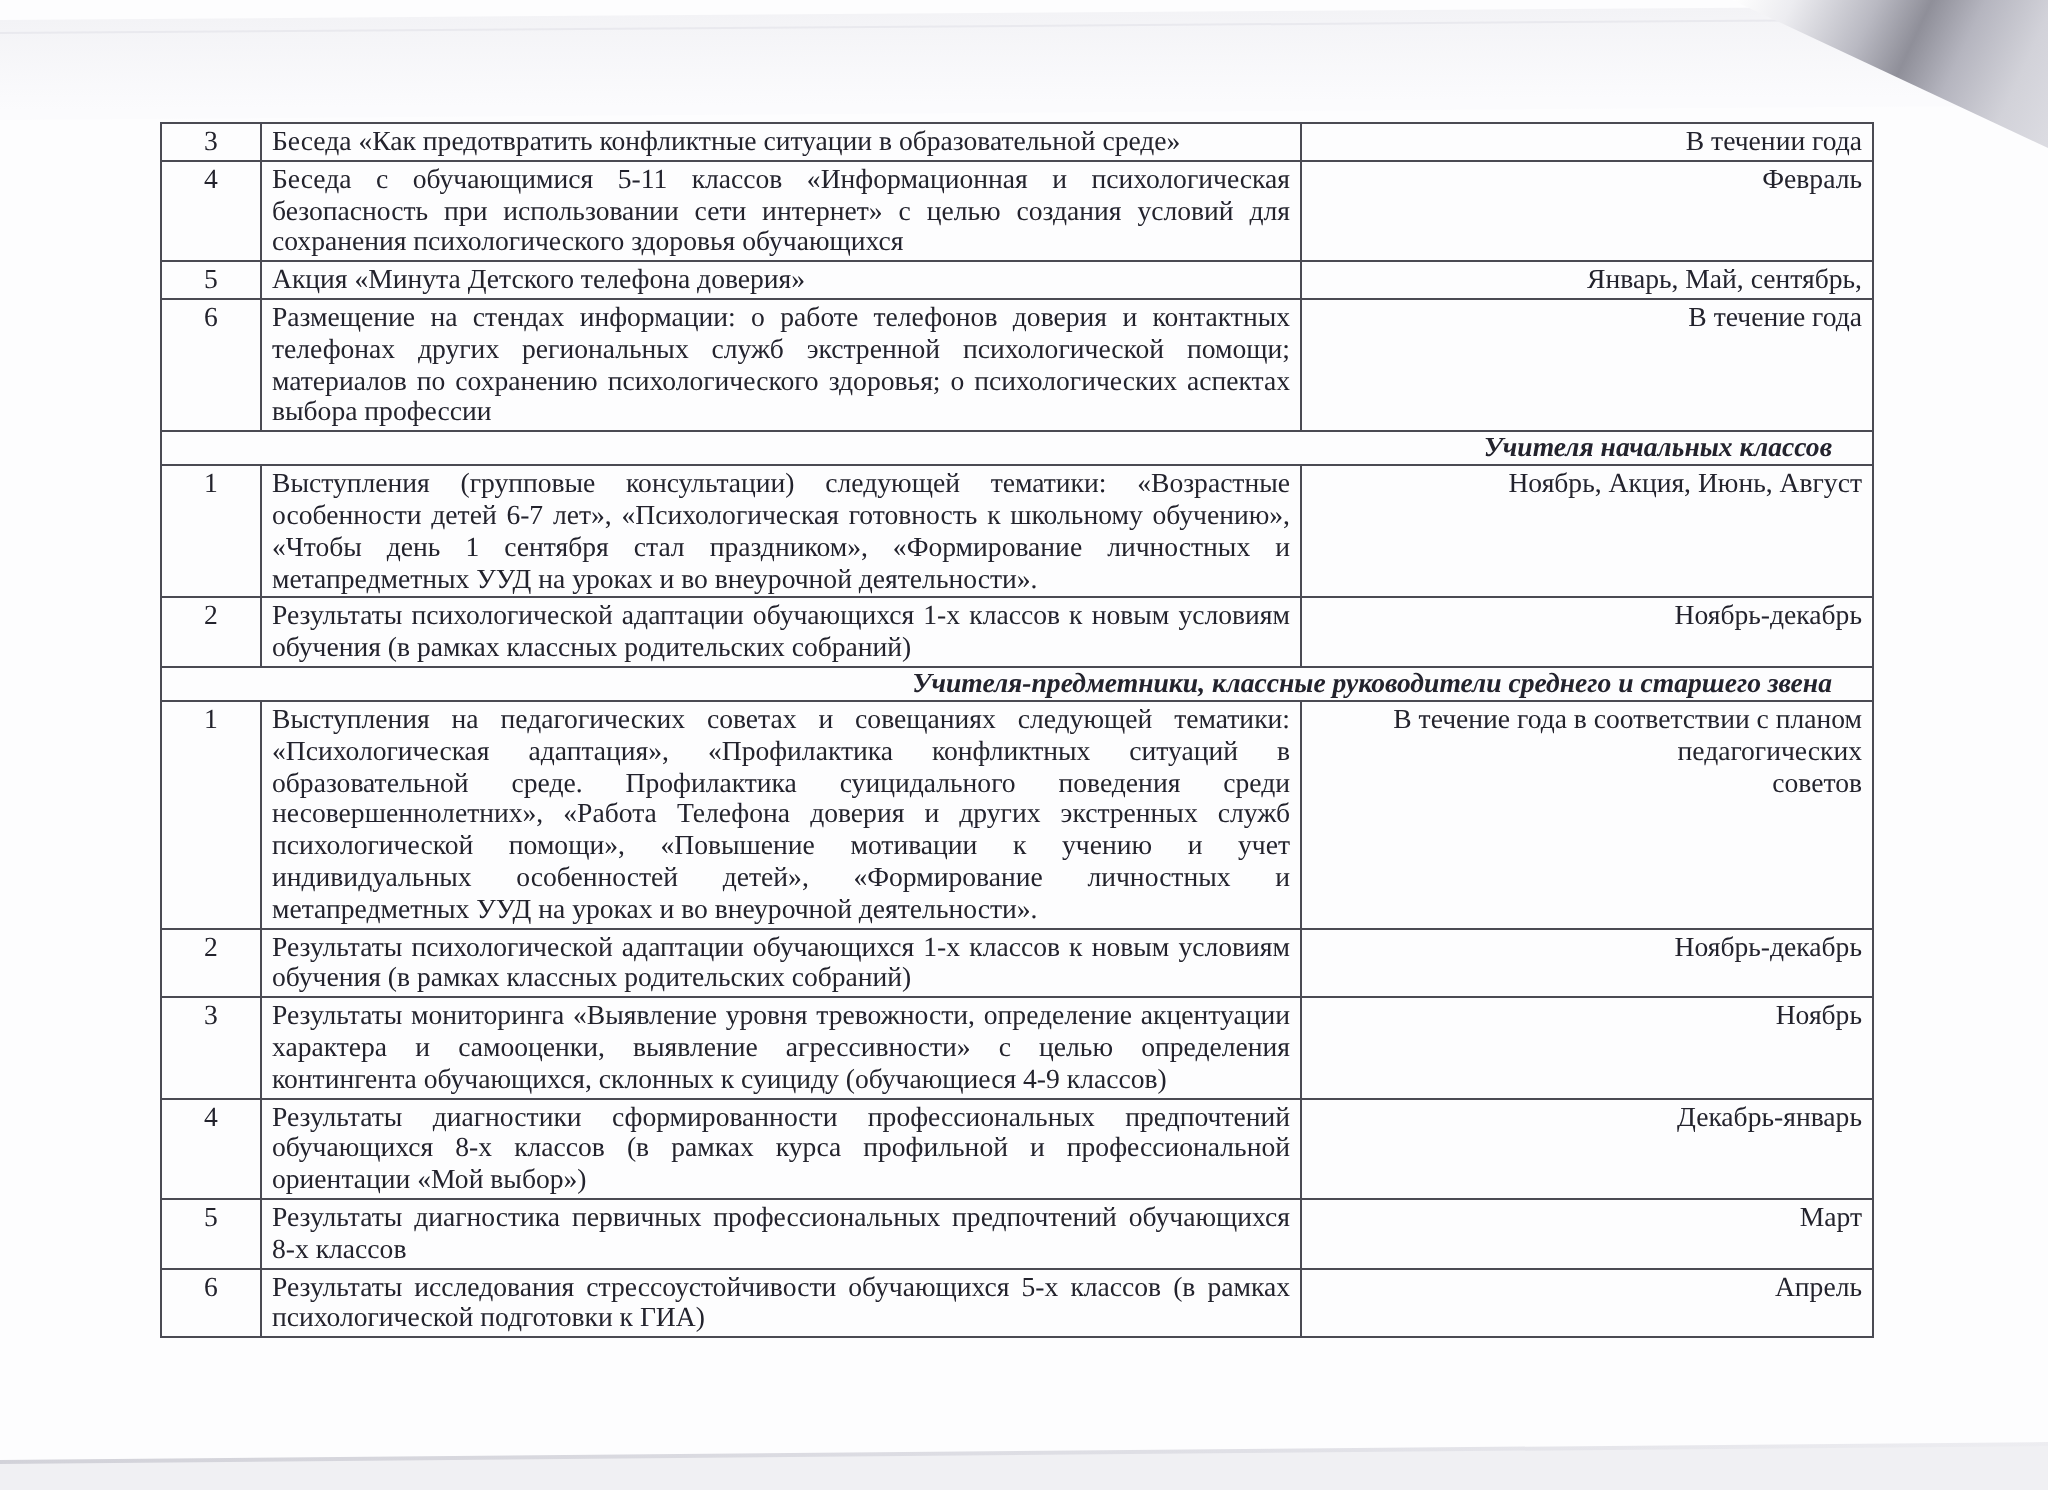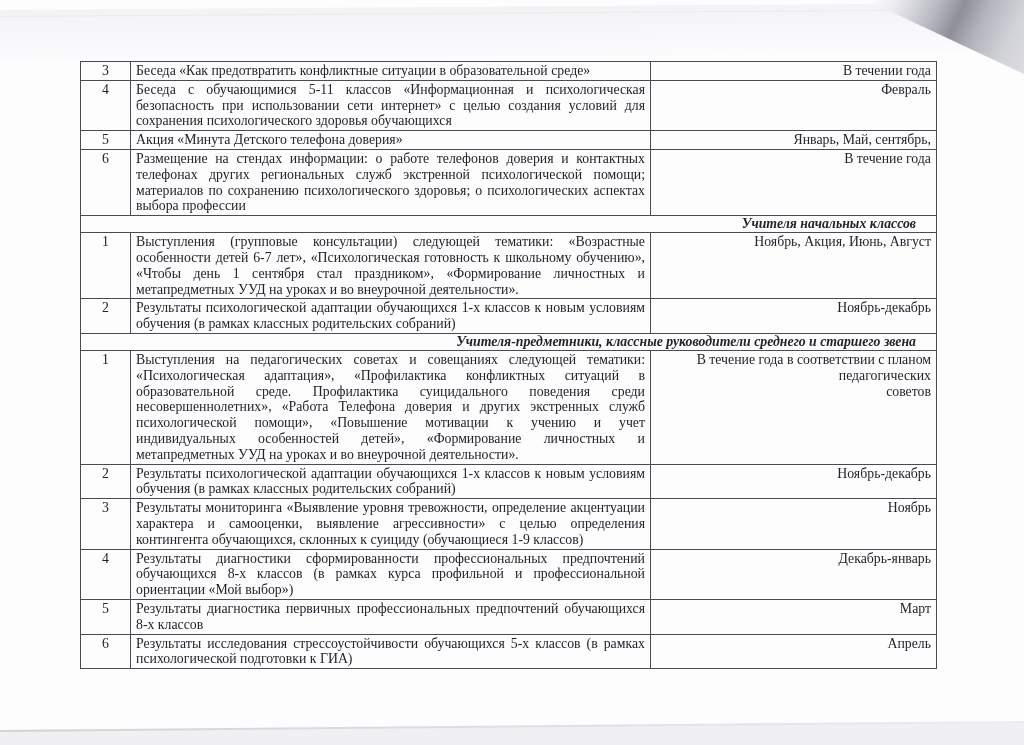--- a/index.html
+++ b/index.html
@@ -160,21 +160,21 @@
 педагогических
 советов</td>
       </tr>
       <tr>
         <td class="num">2</td>
         <td class="act">Результаты психологической адаптации обучающихся 1-х классов к новым условиям обучения (в рамках классных родительских собраний)</td>
         <td class="date">Ноябрь-декабрь</td>
       </tr>
       <tr>
         <td class="num">3</td>
-        <td class="act">Результаты мониторинга «Выявление уровня тревожности, определение акцентуации характера и самооценки, выявление агрессивности» с целью определения контингента обучающихся, склонных к суициду (обучающиеся 1-9 классов)</td>
+        <td class="act">Результаты мониторинга «Выявление уровня тревожности, определение акцентуации характера и самооценки, выявление агрессивности» с целью определения контингента обучающихся, склонных к суициду (обучающиеся 4-9 классов)</td>
         <td class="date">Ноябрь</td>
       </tr>
       <tr>
         <td class="num">4</td>
         <td class="act">Результаты диагностики сформированности профессиональных предпочтений обучающихся 8-х классов (в рамках курса профильной и профессиональной ориентации «Мой выбор»)</td>
         <td class="date">Декабрь-январь</td>
       </tr>
       <tr>
         <td class="num">5</td>
         <td class="act">Результаты диагностика первичных профессиональных предпочтений обучающихся 8-х классов</td>

